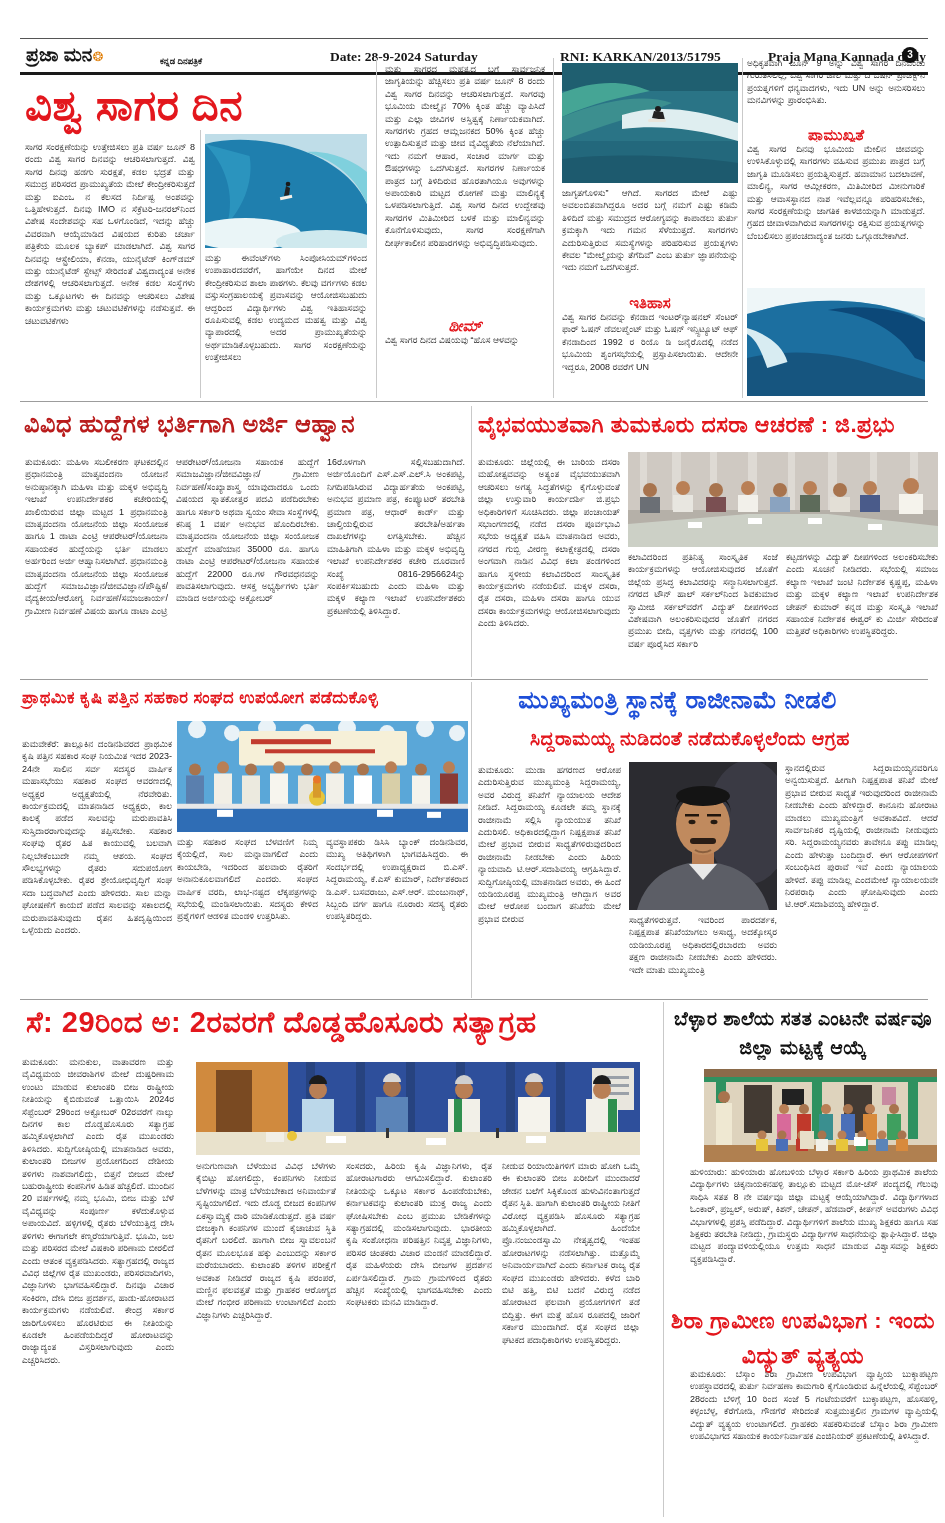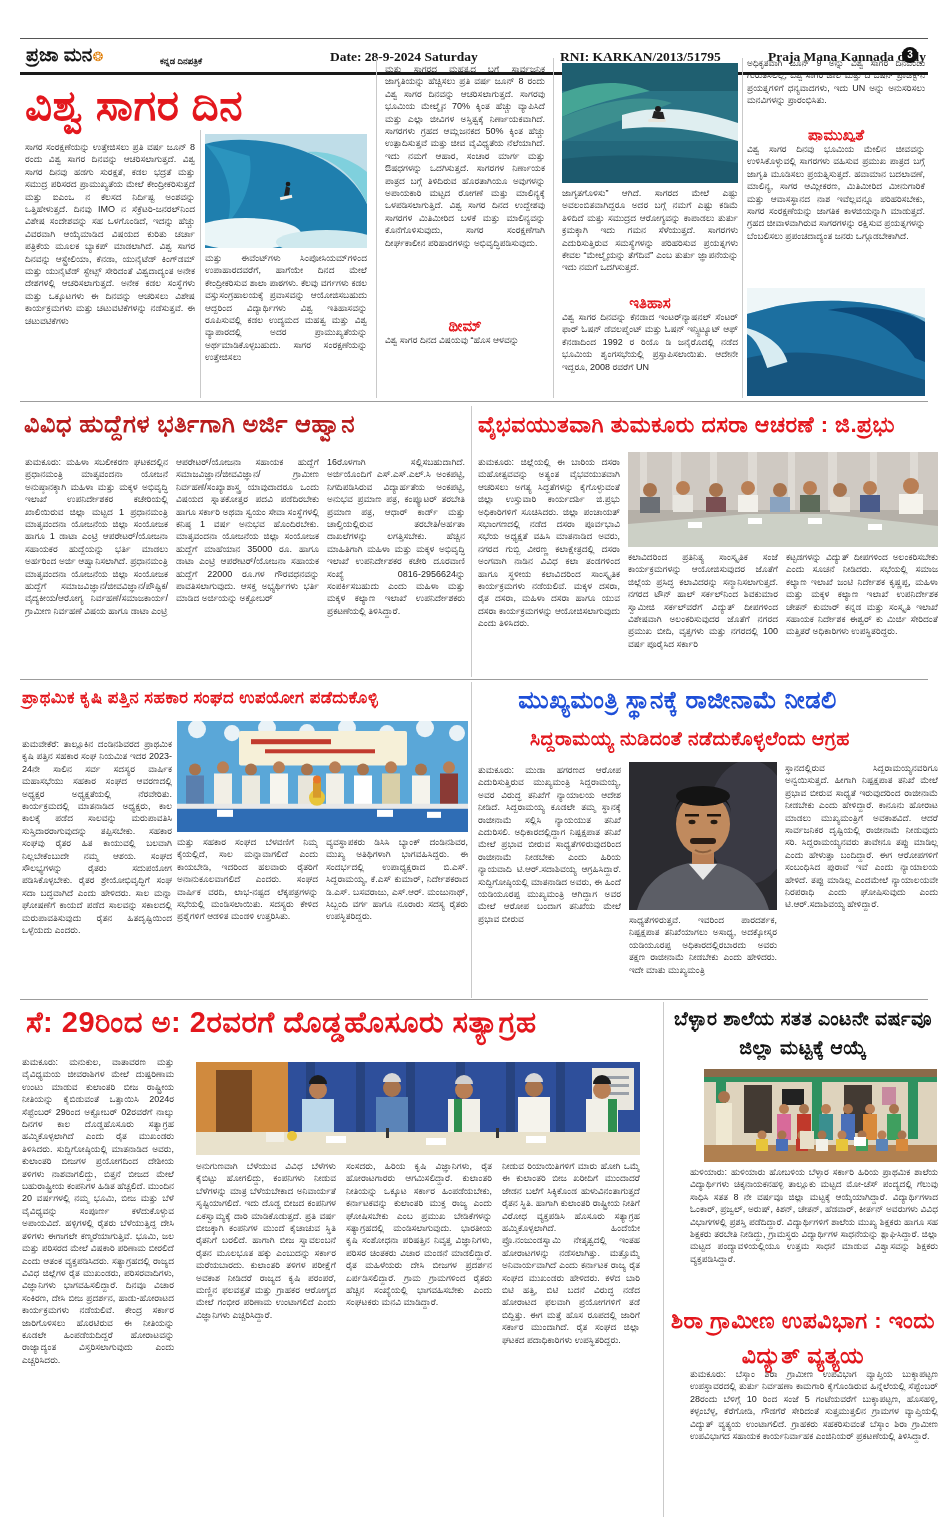--- a/index.html
+++ b/index.html
@@ -53,21 +53,21 @@
       <ellipse cx="40" cy="100" rx="55" ry="16" fill="#eaf5f7"></ellipse>
       <ellipse cx="120" cy="108" rx="50" ry="12" fill="#cfe9ee"></ellipse>
       <rect x="74" y="62" width="12" height="3" fill="#f5f0e6" transform="rotate(-12 80 63)"></rect>
       <path d="M80,52 l4,2 -1,7 -5,1 z" fill="#222"></path>
       <circle cx="82" cy="50" r="2.3" fill="#1a1a1a"></circle>
     </svg>
   </div>
   <div class="abs txt" style="left:205px;top:252px;width:162px;height:146px;">ಮತ್ತು ಈವೆಂಟ್‌ಗಳು ಸಿಂಪೋಸಿಯಮ್‌ಗಳಿಂದ ಉಪಾಹಾರದವರೆಗೆ, ಹಾಗೆಯೇ ದಿನದ ಮೇಲೆ ಕೇಂದ್ರೀಕರಿಸುವ ಶಾಲಾ ಪಾಠಗಳು. ಕೆಲವು ವರ್ಗಗಳು ಕಡಲ ವಸ್ತುಸಂಗ್ರಹಾಲಯಕ್ಕೆ ಪ್ರವಾಸವನ್ನು ಆಯೋಜಿಸಬಹುದು ಆದ್ದರಿಂದ ವಿದ್ಯಾರ್ಥಿಗಳು ವಿಶ್ವ ಇತಿಹಾಸವನ್ನು ರೂಪಿಸುವಲ್ಲಿ ಕಡಲ ಉದ್ಯಮದ ಮಹತ್ವ ಮತ್ತು ವಿಶ್ವ ವ್ಯಾಪಾರದಲ್ಲಿ ಅದರ ಪ್ರಾಮುಖ್ಯತೆಯನ್ನು ಅರ್ಥಮಾಡಿಕೊಳ್ಳಬಹುದು. ಸಾಗರ ಸಂರಕ್ಷಣೆಯನ್ನು ಉತ್ತೇಜಿಸಲು</div>
 
   <div class="abs txt" style="left:385px;top:63px;width:160px;height:252px;">ಮತ್ತು ಸಾಗರದ ಮಹತ್ವದ ಬಗ್ಗೆ ಸಾರ್ವಜನಿಕ ಜಾಗೃತಿಯನ್ನು ಹೆಚ್ಚಿಸಲು ಪ್ರತಿ ವರ್ಷ ಜೂನ್ 8 ರಂದು ವಿಶ್ವ ಸಾಗರ ದಿನವನ್ನು ಆಚರಿಸಲಾಗುತ್ತದೆ. ಸಾಗರವು ಭೂಮಿಯ ಮೇಲ್ಮೈನ 70% ಕ್ಕಿಂತ ಹೆಚ್ಚು ವ್ಯಾಪಿಸಿದೆ ಮತ್ತು ಎಲ್ಲಾ ಜೀವಿಗಳ ಅಸ್ತಿತ್ವಕ್ಕೆ ನಿರ್ಣಾಯಕವಾಗಿದೆ. ಸಾಗರಗಳು ಗ್ರಹದ ಆಮ್ಲಜನಕದ 50% ಕ್ಕಿಂತ ಹೆಚ್ಚು ಉತ್ಪಾದಿಸುತ್ತವೆ ಮತ್ತು ಜೀವ ವೈವಿಧ್ಯತೆಯ ನೆಲೆಯಾಗಿದೆ. ಇದು ನಮಗೆ ಆಹಾರ, ಸಂಚಾರ ಮಾರ್ಗ ಮತ್ತು ಔಷಧಗಳನ್ನು ಒದಗಿಸುತ್ತದೆ. ಸಾಗರಗಳ ನಿರ್ಣಾಯಕ ಪಾತ್ರದ ಬಗ್ಗೆ ತಿಳಿದಿರುವ ಹೊರತಾಗಿಯೂ ಅವುಗಳನ್ನು ಅಪಾಯಕಾರಿ ಮಟ್ಟದ ರೋಗಣೆ ಮತ್ತು ಮಾಲಿನ್ಯಕ್ಕೆ ಒಳಪಡಿಸಲಾಗುತ್ತಿದೆ. ವಿಶ್ವ ಸಾಗರ ದಿನದ ಉದ್ದೇಶವು ಸಾಗರಗಳ ಮಿತಿಮೀರಿದ ಬಳಕೆ ಮತ್ತು ಮಾಲಿನ್ಯವನ್ನು ಕೊನೆಗೊಳಿಸುವುದು, ಸಾಗರ ಸಂರಕ್ಷಣೆಗಾಗಿ ದೀರ್ಘಕಾಲೀನ ಪರಿಹಾರಗಳನ್ನು ಅಭಿವೃದ್ಧಿಪಡಿಸುವುದು.</div>
-  <div class="abs sub" style="left:385px;top:317px;width:160px;height:15px;">ಥೀಮ್</div>
+  <div class="abs sub" style="left:385px;top:317px;width:160px;height:15px;font-style:italic;">ಥೀಮ್</div>
   <div class="abs txt" style="left:385px;top:334px;width:160px;height:28px;">ವಿಶ್ವ ಸಾಗರ ದಿನದ ವಿಷಯವು “ಹೊಸ ಆಳವನ್ನು</div>
 
   <div class="abs photo" style="left:562px;top:63px;width:176px;height:120px;">
     <svg viewBox="0 0 176 120" preserveAspectRatio="none">
       <rect width="176" height="120" fill="#2a7486"></rect>
       <rect width="176" height="28" fill="#1f5f70"></rect>
       <path d="M0,30 C30,18 60,16 88,28 C60,34 30,40 0,54 Z" fill="#45a595"></path>
       <path d="M0,54 C40,38 80,30 110,40 C80,52 40,62 0,78 Z" fill="#3c8f8f"></path>
       <path d="M60,52 C90,42 130,44 176,60 L176,78 C130,64 92,62 60,66 Z" fill="#dfeef0"></path>
       <path d="M0,78 L176,78 L176,120 L0,120 Z" fill="#23687c"></path>

